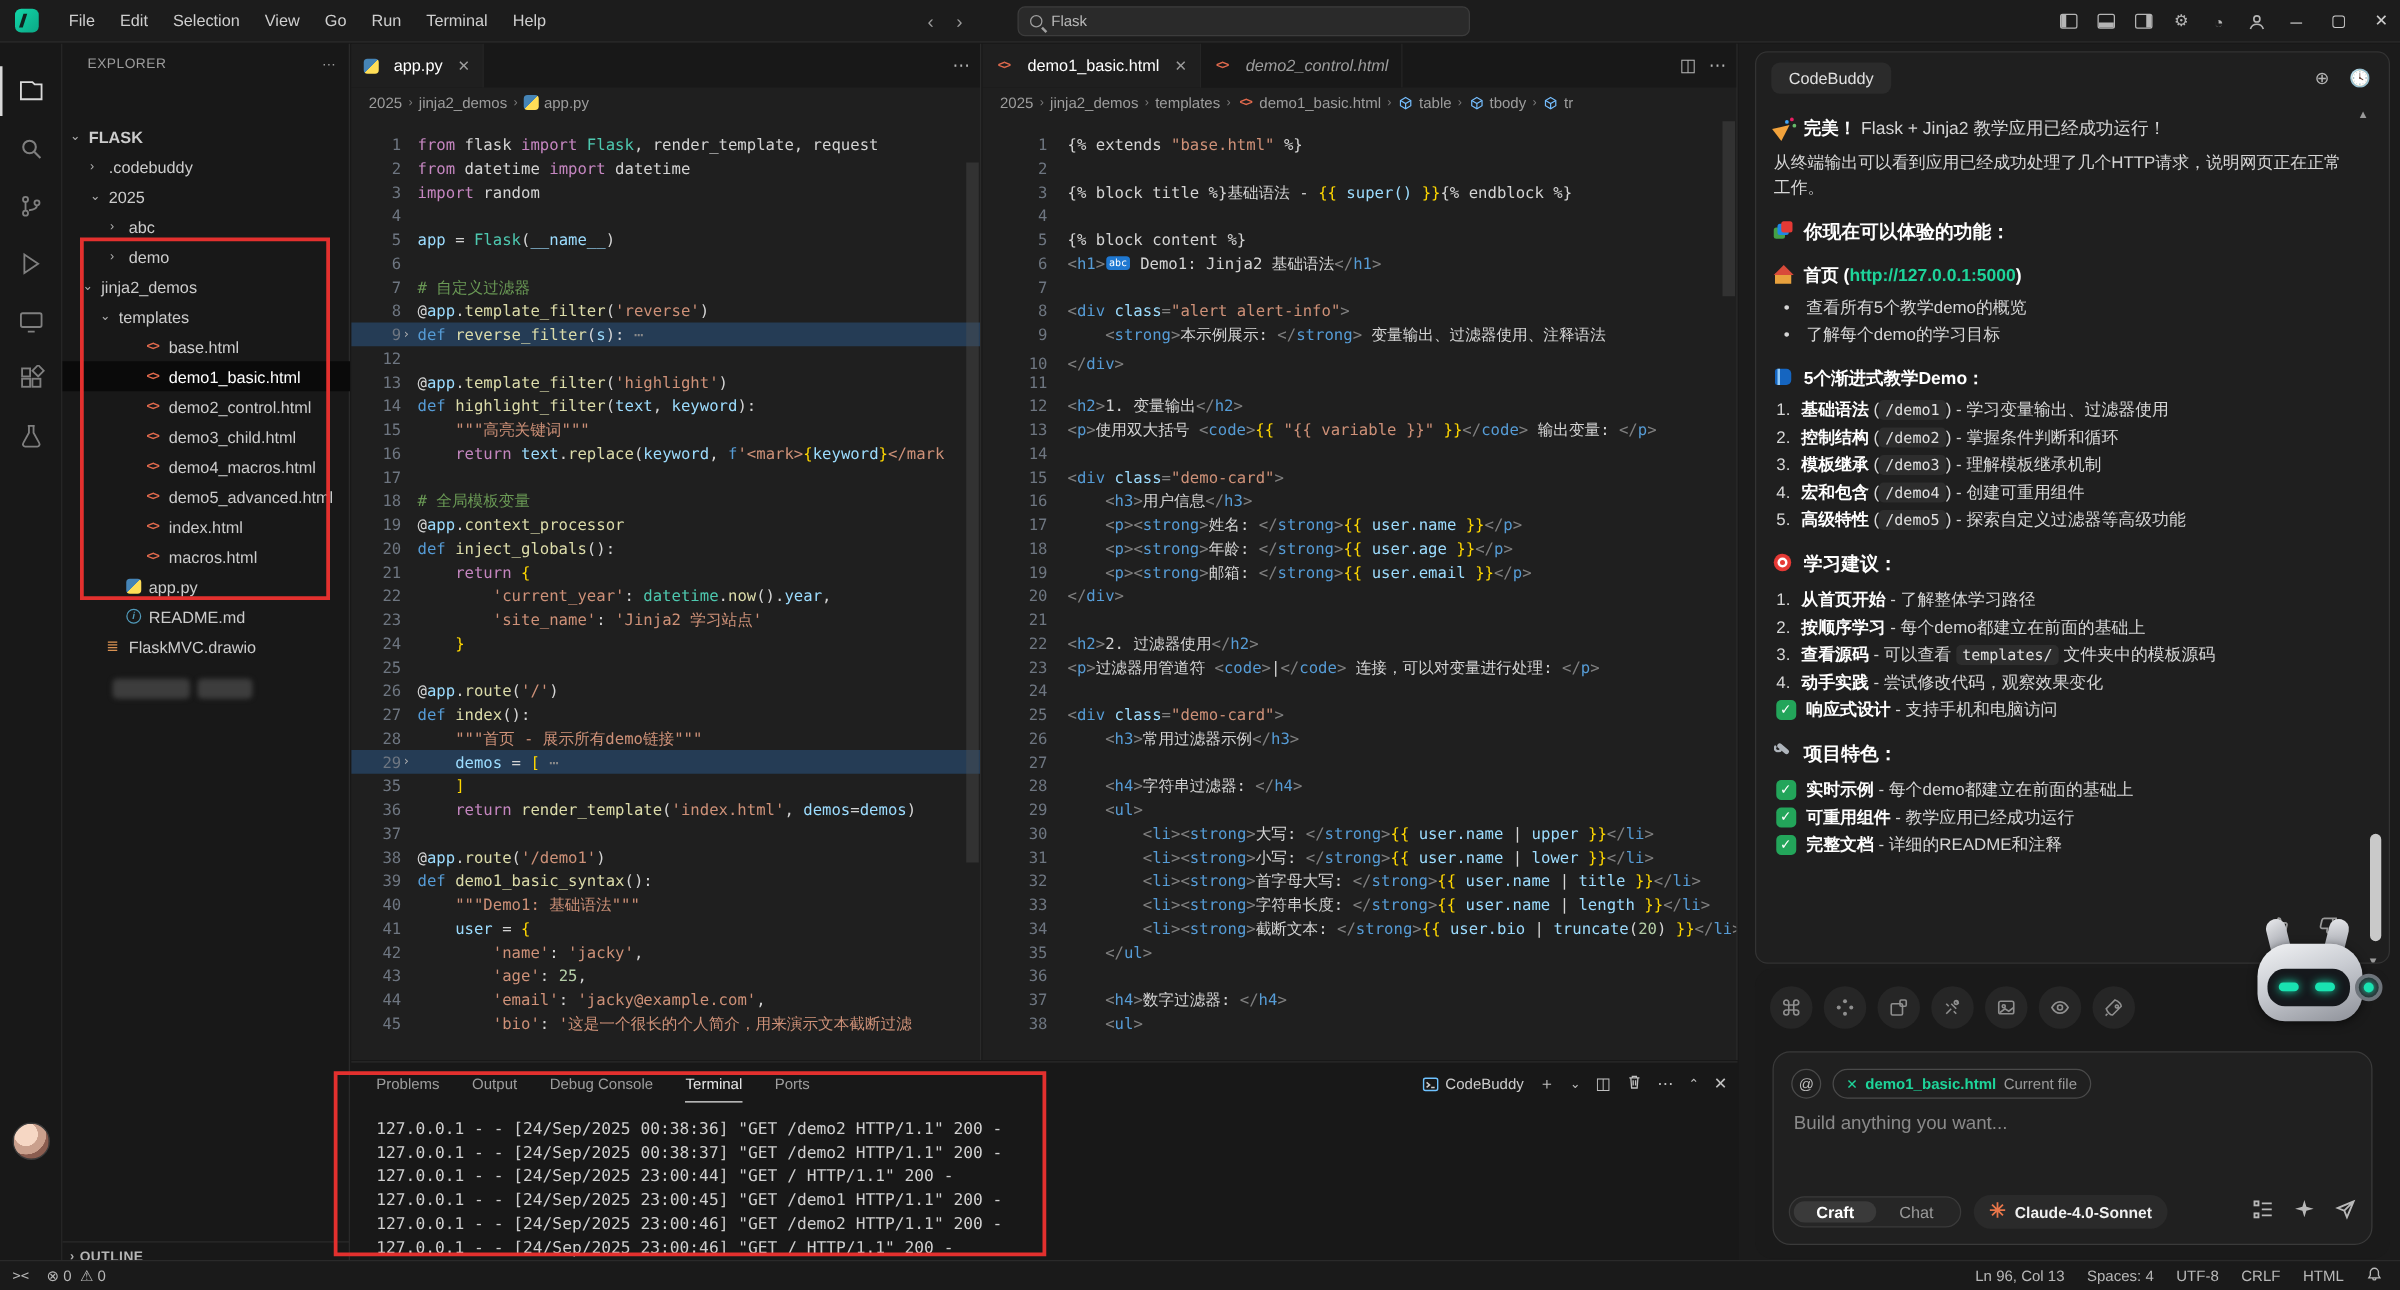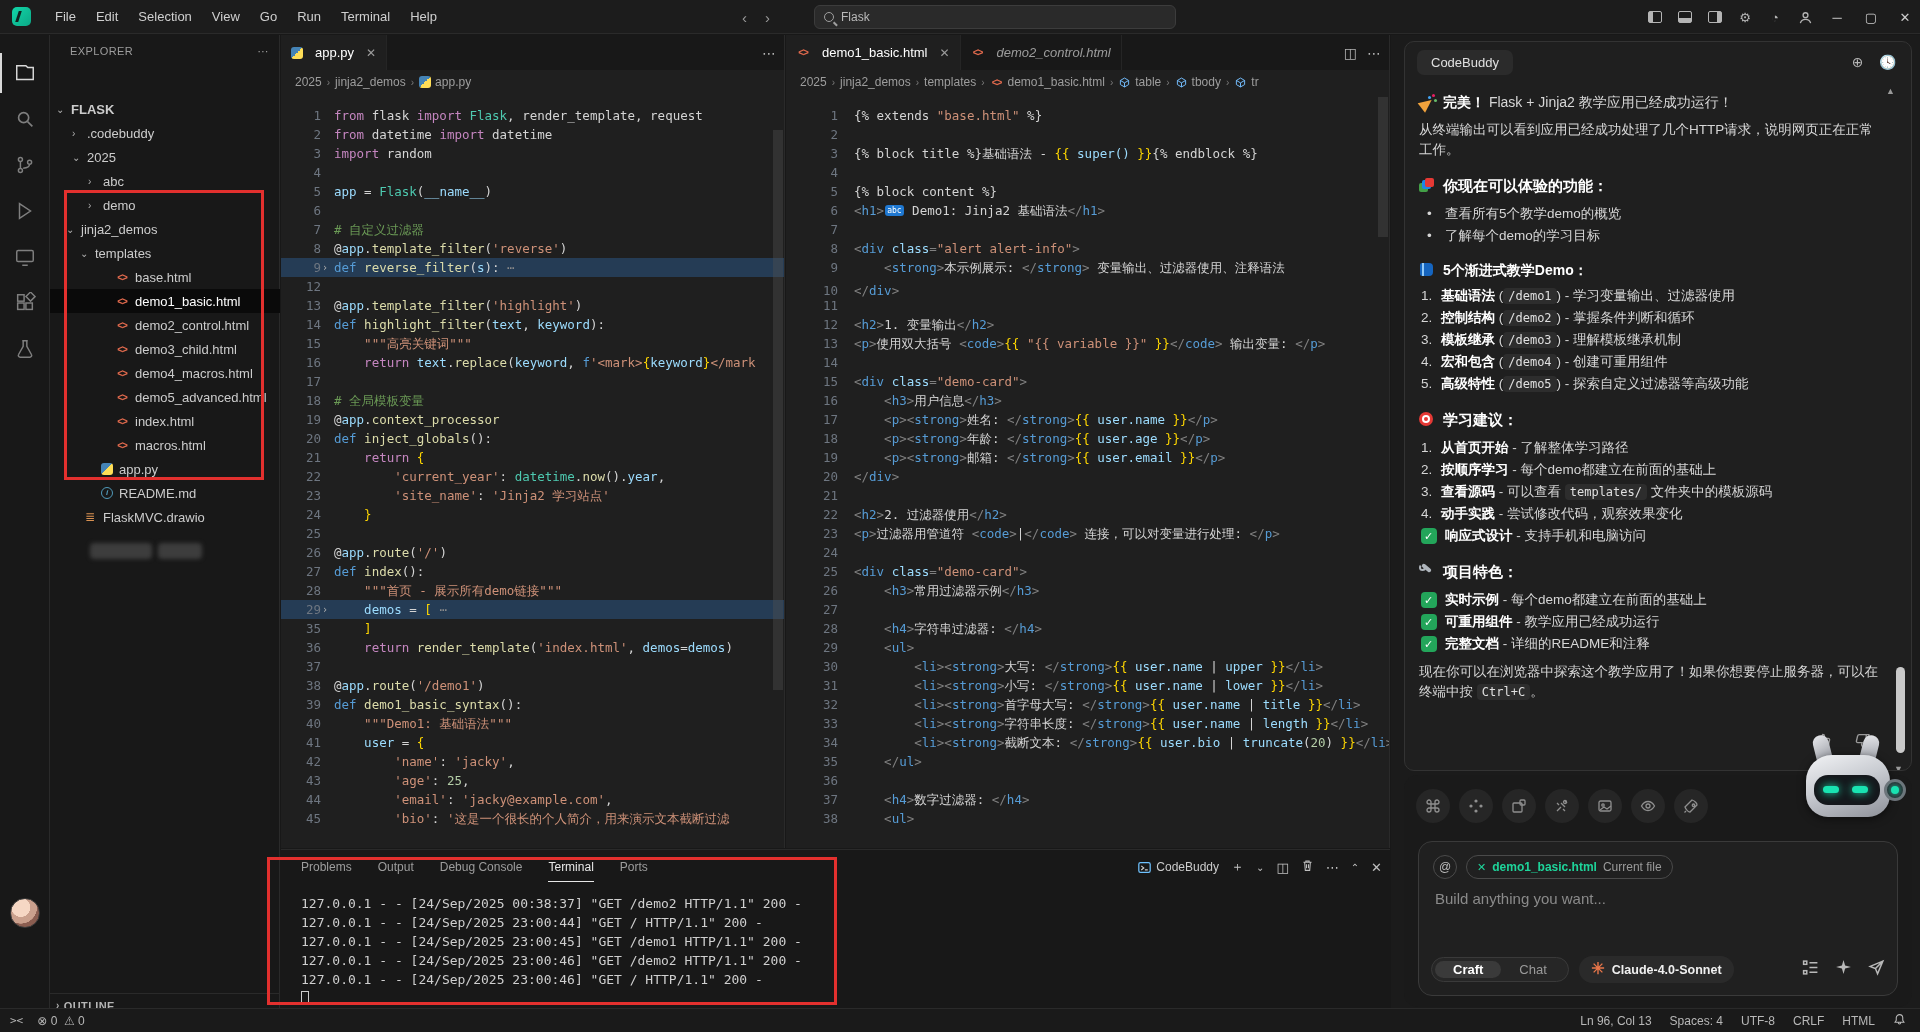--- a/index.html
+++ b/index.html
@@ -570,20 +570,21 @@
       <span>
         <svg width="13" height="13" viewBox="0 0 16 16" fill="none" stroke="#c0c0c0" stroke-width="1.3">
             <path d="M3 4h10M6 4V2.5h4V4M4.5 4l.8 10h5.4l.8-10M6.8 6.5v5M9.2 6.5v5"></path>
           </svg>
       </span>
       <span>⋯</span>
       <span style="font-size:10px;">⌃</span>
       <span>✕</span>
     </div>
     <div id="term-body" class="mono">
+        <div>127.0.0.1 - - [24/Sep/2025 00:38:36] "GET /demo2 HTTP/1.1" 200 -</div>
         <div>127.0.0.1 - - [24/Sep/2025 00:38:37] "GET /demo2 HTTP/1.1" 200 -</div>
         <div>127.0.0.1 - - [24/Sep/2025 23:00:44] "GET / HTTP/1.1" 200 -</div>
         <div>127.0.0.1 - - [24/Sep/2025 23:00:45] "GET /demo1 HTTP/1.1" 200 -</div>
         <div>127.0.0.1 - - [24/Sep/2025 23:00:46] "GET /demo2 HTTP/1.1" 200 -</div>
         <div>127.0.0.1 - - [24/Sep/2025 23:00:46] "GET / HTTP/1.1" 200 -</div>
         <div><span id="term-cursor"></span></div>
       </div>
   </div>
 
   <div id="statusbar">
@@ -608,39 +609,39 @@
       <div id="chat-title">CodeBuddy</div>
       <div id="chat-topicons">
         <span>⊕</span>
         <span>🕓</span>
       </div>
       <div id="chat-collapse">▲</div>
       <div id="chat-scroll">
           <div class="cb h1"><span class="ic em-ic em-party"><i></i><i></i><i></i></span><span class="seg-b">完美！</span><span>  Flask + Jinja2 教学应用已经成功运行！</span></div>
           <div class="cb p"><span>从终端输出可以看到应用已经成功处理了几个HTTP请求，说明网页正在正常工作。</span></div>
           <div class="cb h2"><span class="ic em-ic em-layers"><i></i><i></i><i></i></span><span class="seg-b">你现在可以体验的功能：</span></div>
+          <div class="cb h3"><span class="ic em-ic em-home"><i></i><i></i><i></i></span><span class="seg-b">首页 (</span><span class="seg-link">http://127.0.0.1:5000</span><span class="seg-b">)</span></div>
           <div class="cb li"><span class="bullet">•</span><span>查看所有5个教学demo的概览</span></div>
           <div class="cb li"><span class="bullet">•</span><span>了解每个demo的学习目标</span></div>
           <div class="cb h3"><span class="ic em-ic em-book"><i></i><i></i><i></i></span><span class="seg-b">5个渐进式教学Demo：</span></div>
           <div class="cb oli"><span class="onum">1.</span><span class="seg-b">基础语法</span><span> (</span><span class="seg-code">/demo1</span><span>) - 学习变量输出、过滤器使用</span></div>
           <div class="cb oli"><span class="onum">2.</span><span class="seg-b">控制结构</span><span> (</span><span class="seg-code">/demo2</span><span>) - 掌握条件判断和循环</span></div>
           <div class="cb oli"><span class="onum">3.</span><span class="seg-b">模板继承</span><span> (</span><span class="seg-code">/demo3</span><span>) - 理解模板继承机制</span></div>
           <div class="cb oli"><span class="onum">4.</span><span class="seg-b">宏和包含</span><span> (</span><span class="seg-code">/demo4</span><span>) - 创建可重用组件</span></div>
           <div class="cb oli"><span class="onum">5.</span><span class="seg-b">高级特性</span><span> (</span><span class="seg-code">/demo5</span><span>) - 探索自定义过滤器等高级功能</span></div>
           <div class="cb h2"><span class="ic em-ic em-target"><i></i><i></i><i></i></span><span class="seg-b">学习建议：</span></div>
           <div class="cb oli"><span class="onum">1.</span><span class="seg-b">从首页开始</span><span> - 了解整体学习路径</span></div>
           <div class="cb oli"><span class="onum">2.</span><span class="seg-b">按顺序学习</span><span> - 每个demo都建立在前面的基础上</span></div>
           <div class="cb oli"><span class="onum">3.</span><span class="seg-b">查看源码</span><span> - 可以查看 </span><span class="seg-code">templates/</span><span> 文件夹中的模板源码</span></div>
           <div class="cb oli"><span class="onum">4.</span><span class="seg-b">动手实践</span><span> - 尝试修改代码，观察效果变化</span></div>
           <div class="cb li" style="padding-left: 26px;"><span class="ic em-ic em-check" style="position: absolute; left: 2px; top: 2px;"></span><span class="seg-b">响应式设计</span><span> - 支持手机和电脑访问</span></div>
           <div class="cb h2"><span class="ic em-ic em-wrench"><i></i><i></i><i></i></span><span class="seg-b">项目特色：</span></div>
           <div class="cb li" style="padding-left: 26px;"><span class="ic em-ic em-check" style="position: absolute; left: 2px; top: 2px;"></span><span class="seg-b">实时示例</span><span> - 每个demo都建立在前面的基础上</span></div>
           <div class="cb li" style="padding-left: 26px;"><span class="ic em-ic em-check" style="position: absolute; left: 2px; top: 2px;"></span><span class="seg-b">可重用组件</span><span> - 教学应用已经成功运行</span></div>
           <div class="cb li" style="padding-left: 26px;"><span class="ic em-ic em-check" style="position: absolute; left: 2px; top: 2px;"></span><span class="seg-b">完整文档</span><span> - 详细的README和注释</span></div>
-          <div class="cb p"><span>现在你可以在浏览器中探索这个教学应用了！如果你想要停止服务器，可以在终端中按 </span><span class="seg-code">Ctrl+C</span><span>。</span></div>
         </div>
       <div id="chat-thumbs">
         <span>
           <svg width="17" height="17" viewBox="0 0 16 16" fill="none" stroke="#9a9a9a" stroke-width="1.3">
               <path d="M2 7h2.5v6.5H2zM4.5 13V7.6L7.3 2.3c.9 0 1.6.7 1.6 1.6L8.4 6h4.1c.8 0 1.4.7 1.2 1.5l-1 4.4c-.2.9-.8 1.6-1.7 1.6H4.5z"></path>
             </svg>
         </span>
         <span>
           <svg width="17" height="17" viewBox="0 0 16 16" fill="none" stroke="#9a9a9a" stroke-width="1.3" transform="rotate(180)">
               <path d="M2 7h2.5v6.5H2zM4.5 13V7.6L7.3 2.3c.9 0 1.6.7 1.6 1.6L8.4 6h4.1c.8 0 1.4.7 1.2 1.5l-1 4.4c-.2.9-.8 1.6-1.7 1.6H4.5z"></path>

